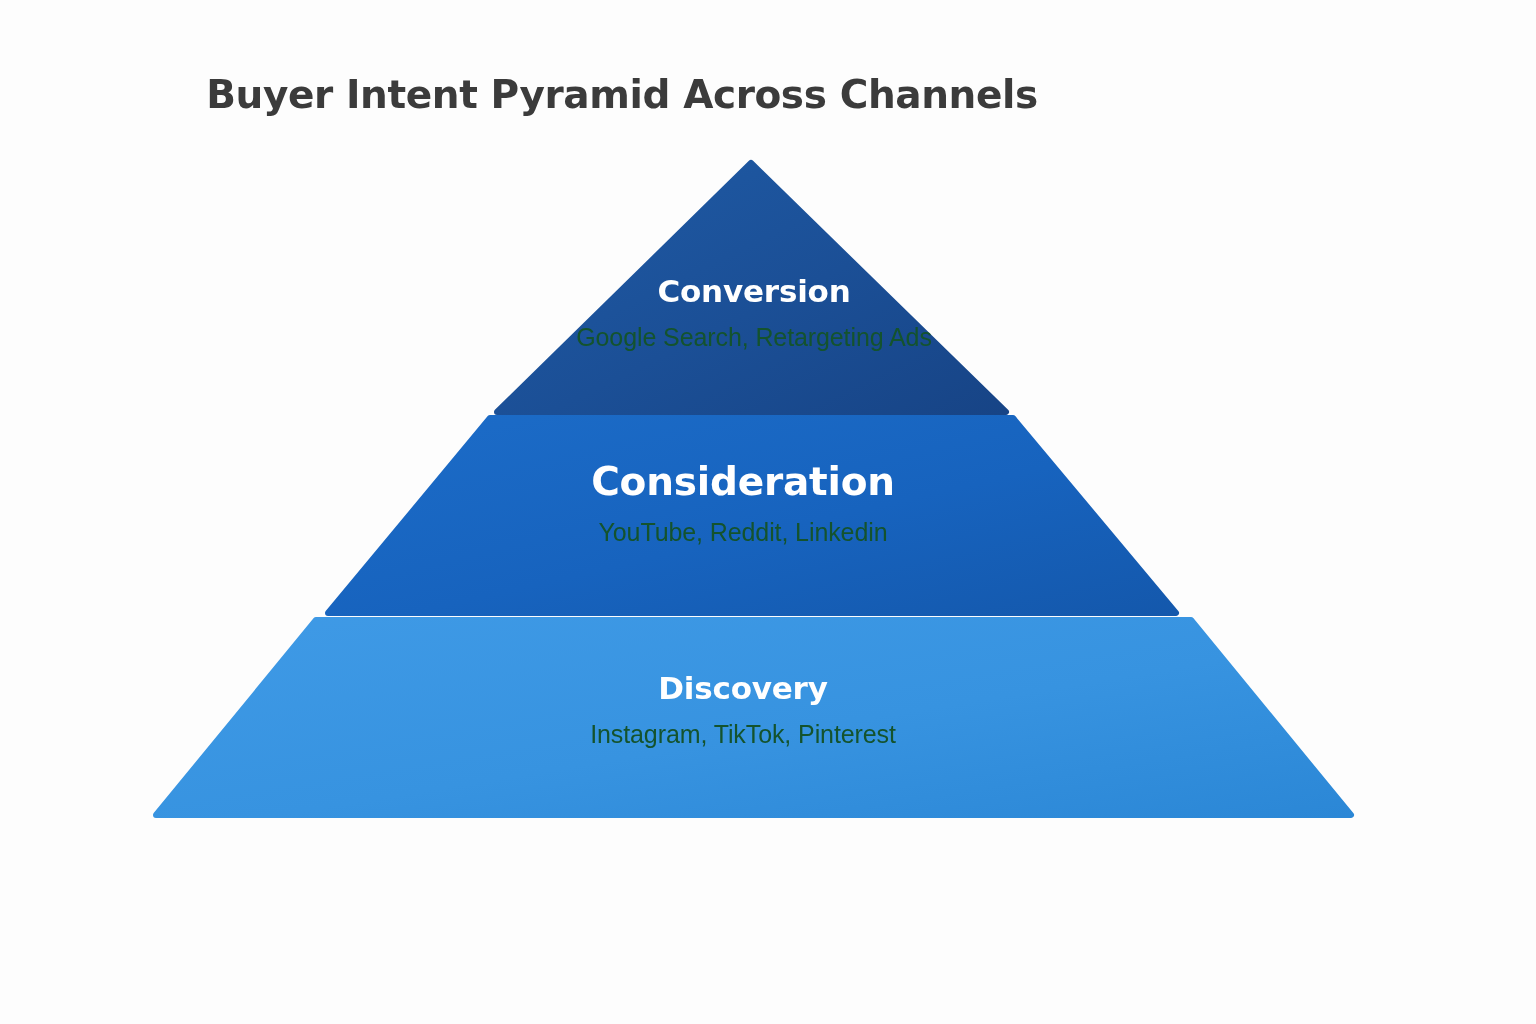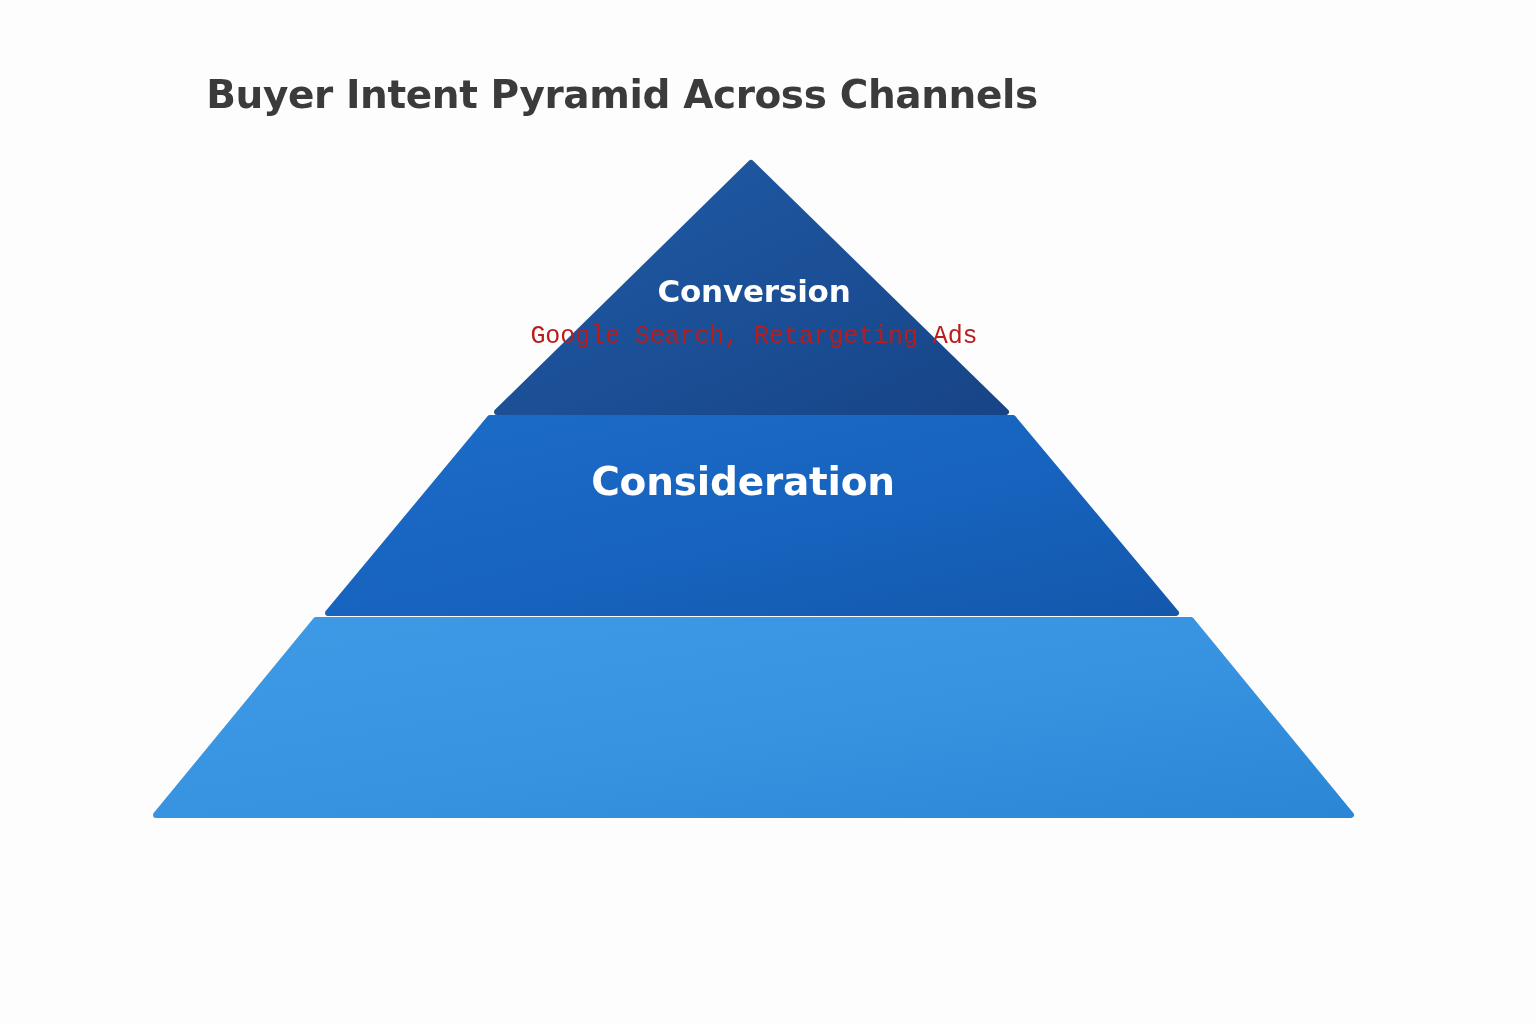--- a/index.html
+++ b/index.html
@@ -47,23 +47,23 @@
     pointer-events: none;
   }
   .tier-title {
     font-family: "DejaVu Sans", sans-serif;
     font-weight: bold;
     color: #ffffff;
     line-height: 1.05;
     letter-spacing: -0.2px;
   }
   .tier-subtitle {
-    font-family: Liberation Mono, monospace;
+    font-family: Liberation Sans, sans-serif;
     font-weight: normal;
-    color: #b91c1c;
+    color: #14532d;
     line-height: 1.05;
     letter-spacing: -0.1px;
   }
   
   #tier-1-text {
     left: 454px;
     top: 275px;
     width: 600px;
   }
   #tier-1-text .tier-title { font-size: 31px; }
@@ -118,16 +118,21 @@
     <polygon points="316,620 1191,620 1351,815 156,815" fill="url(#grad-tier-3)" stroke="url(#grad-tier-3)" stroke-width="6" stroke-linejoin="round"></polygon>
   </svg>
 
   <div id="tier-1-text" class="tier-label-group">
     <div class="tier-title">Conversion</div>
     <div class="tier-subtitle">Google Search, Retargeting Ads</div>
   </div>
 
   <div id="tier-2-text" class="tier-label-group">
     <div class="tier-title">Consideration</div>
+    <div class="tier-subtitle">YouTube, Reddit, Linkedin</div>
   </div>
 
+  <div id="tier-3-text" class="tier-label-group">
+    <div class="tier-title">Discovery</div>
+    <div class="tier-subtitle">Instagram, TikTok, Pinterest</div>
+  </div>
 
 </div>
 
 </body></html>

